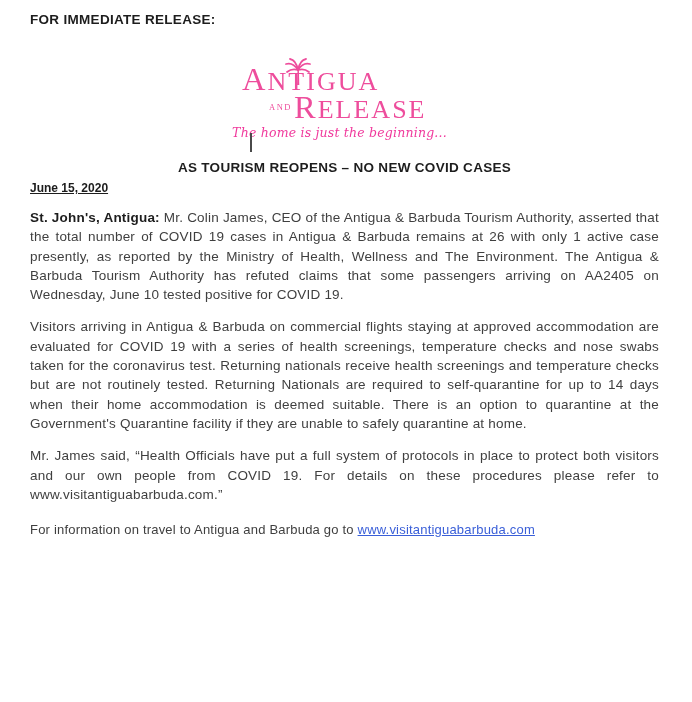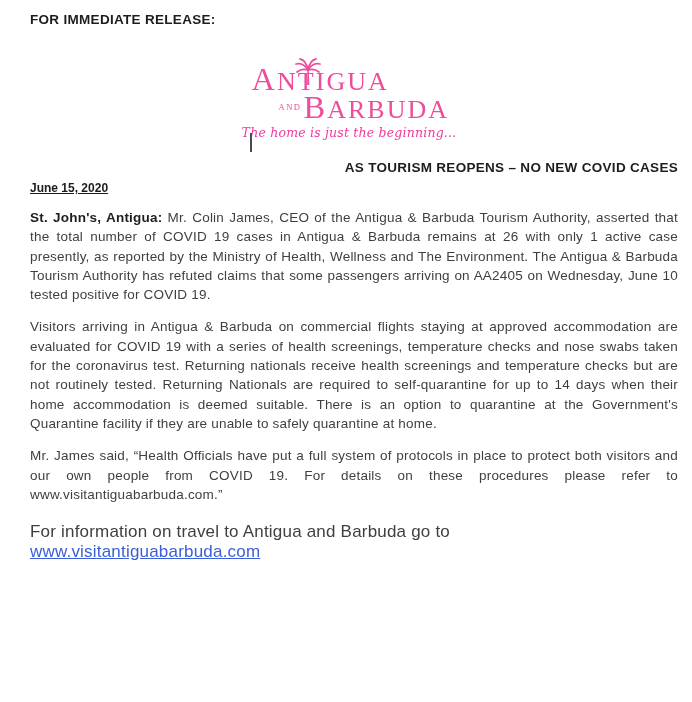--- a/index.html
+++ b/index.html
@@ -9,21 +9,21 @@
     --text-dark: #3f3f3f;
     --heading-black: #1d1d1d;
   }
   * { box-sizing: border-box; }
   html, body { margin: 0; padding: 0; background: #ffffff; }
   .page {
     position: relative;
     width: 692px;
     height: 696px;
     background: #ffffff;
-    padding: 12px 14px 0 30px;
+    padding: 12px 33px 0 30px;
     overflow: hidden;
     font-family: "Liberation Sans", sans-serif;
     color: var(--text-dark);
   }
   .release-label {
     font-size: 13.5px;
     font-weight: bold;
     letter-spacing: 0.3px;
     color: var(--heading-black);
   }
@@ -75,21 +75,21 @@
     position: absolute;
     left: 250px;
     top: 133px;
     width: 2px;
     height: 19px;
     background: #4a4a4a;
   }
   
   .headline {
     margin-top: 20px;
-    text-align: right;
+    text-align: center;
     font-size: 13.5px;
     font-weight: bold;
     letter-spacing: 0.3px;
     color: var(--heading-black);
   }
   .date-line {
     margin-top: 6px;
     font-size: 12px;
     font-weight: bold;
     color: var(--heading-black);
@@ -102,21 +102,21 @@
     line-height: 19.3px;
     letter-spacing: 0.2px;
     text-align: justify;
     color: var(--text-dark);
   }
   .lead-bold { font-weight: bold; color: var(--heading-black); }
   sup.ord { font-size: 9px; line-height: 0; vertical-align: super; }
   
   .footer-line {
     margin-top: 18px;
-    font-size: 17px;
+    font-size: 13px;
     letter-spacing: 0.2px;
     color: var(--text-dark);
   }
   .travel-link {
     color: var(--link-blue);
     text-decoration: underline;
     cursor: pointer;
   }
 </style>
 </head>
@@ -134,21 +134,21 @@
         <path d="M15 12 Q17 2 23 1"></path>
         <path d="M15 12 Q20 4 27 6"></path>
         <path d="M15 12 Q9 10 4 14"></path>
         <path d="M15 12 Q21 10 26 14"></path>
       </g>
       <path d="M14.1 27 L14.5 11.5 L15.9 11.5 L16.3 27 Z" fill="currentColor"></path>
     </svg>
     <div class="logo-word logo-line1">ANTIGUA</div>
     <div class="logo-line2">
       <span class="logo-and">AND</span>
-      <span class="logo-word logo-word2">BARBUDA</span>
+      <span class="logo-word logo-word2">RELEASE</span>
     </div>
     <div class="tagline">The home is just the beginning...</div>
   </div>
 
   <div class="cursor-mark"></div>
 
   <div class="headline">AS TOURISM REOPENS – NO NEW COVID CASES</div>
 
   <div class="date-line">June 15, 2020</div>
 

